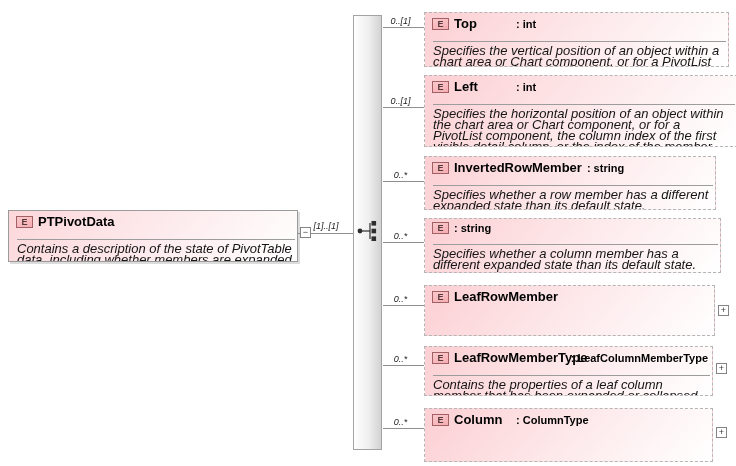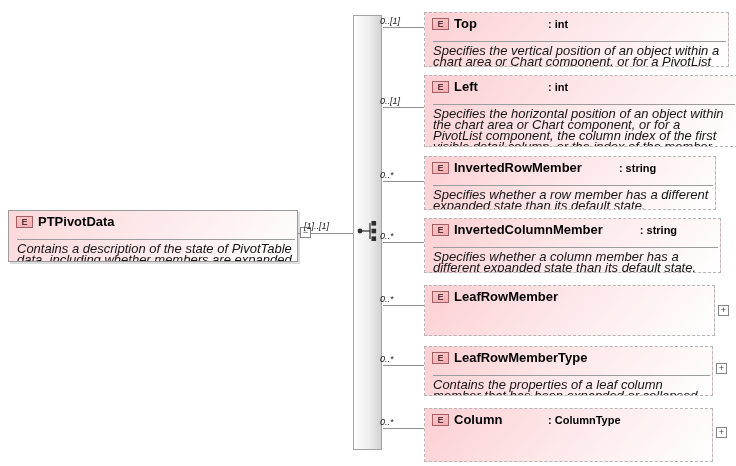--- a/index.html
+++ b/index.html
@@ -19,29 +19,29 @@
     background:linear-gradient(130deg, #fdd7da 0%, #fdeaec 50%, #ffffff 100%);
   }
   .ehead { display:flex; align-items:center; gap:5px; padding:3px 4px 2px 7px; }
   .eicon {
     flex:0 0 auto; width:17px; height:12px; box-sizing:border-box;
     background:linear-gradient(160deg,#fbc9cc,#f5adb2);
     border:1px solid #a06064; color:#54383a;
     font-size:9px; font-weight:bold; line-height:10px; text-align:center;
   }
   .ename { font-size:13px; font-weight:bold; color:#000; min-width:57px; white-space:nowrap; }
-  .etype { font-size:11px; font-weight:bold; color:#000; white-space:nowrap;margin-left:32px; }
+  .etype { font-size:11px; font-weight:bold; color:#000; white-space:nowrap; }
   .edesc {
     font-size:13px; font-style:italic; color:#141414; line-height:11px;
     border-top:1px solid #9c9c9c; margin:8px 2px 0 8px; padding:3px 3px 0 0;
   }
   .hline { position:absolute; height:1px; background:#8f8f8f; }
   .card {
     position:absolute; font-size:9px; font-style:italic; color:#222;
-    text-align:left; white-space:nowrap;
+    text-align:center; white-space:nowrap;
   }
   .toggle {
     position:absolute; width:11px; height:11px; box-sizing:border-box;
     background:#fff; border:1px solid #848484; color:#3c3c3c;
     font-size:9px; line-height:9px; text-align:center; cursor:pointer;
   }
   .seqbar {
     position:absolute; left:353px; top:15px; width:29px; height:435px; box-sizing:border-box;
     border:1px solid #a3a3a3;
     background:linear-gradient(to right, #fefefe 0%, #efefef 55%, #d2d2d2 100%);
@@ -108,21 +108,20 @@
       <span class="etype">: string</span>
     </div>
     <div class="edesc">Specifies whether a row member has a different expanded state than its default state.</div>
   </div>
 
   <div class="hline" style="left:383px; top:242px; width:41px;"></div>
   <div class="card" style="left:380px; top:231px; width:41px;">0..*</div>
   <div class="ebox" style="left:424px; top:218px; width:297px; height:55px;">
     <div class="ehead">
       <span class="eicon">E</span>
-      <span class="ename">InvertedColumnMember</span>
       <span class="etype">: string</span>
     </div>
     <div class="edesc">Specifies whether a column member has a different expanded state than its default state.</div>
   </div>
 
   <div class="hline" style="left:383px; top:305px; width:41px;"></div>
   <div class="card" style="left:380px; top:294px; width:41px;">0..*</div>
   <div class="ebox" style="left:424px; top:285px; width:291px; height:51px;">
     <div class="ehead">
       <span class="eicon">E</span>
@@ -132,20 +131,21 @@
   <div class="toggle" style="left:718px; top:305px;">
     <span>+</span>
   </div>
 
   <div class="hline" style="left:383px; top:365px; width:41px;"></div>
   <div class="card" style="left:380px; top:354px; width:41px;">0..*</div>
   <div class="ebox" style="left:424px; top:346px; width:289px; height:50px;">
     <div class="ehead">
       <span class="eicon">E</span>
       <span class="ename">LeafRowMemberType</span>
+      <span class="etype">: LeafColumnMemberType</span>
     </div>
     <div class="edesc">Contains the properties of a leaf column member that has been expanded or collapsed since the view's state changed.</div>
   </div>
   <div class="toggle" style="left:716px; top:363px;">
     <span>+</span>
   </div>
 
   <div class="hline" style="left:383px; top:428px; width:41px;"></div>
   <div class="card" style="left:380px; top:417px; width:41px;">0..*</div>
   <div class="ebox" style="left:424px; top:408px; width:289px; height:54px;">

